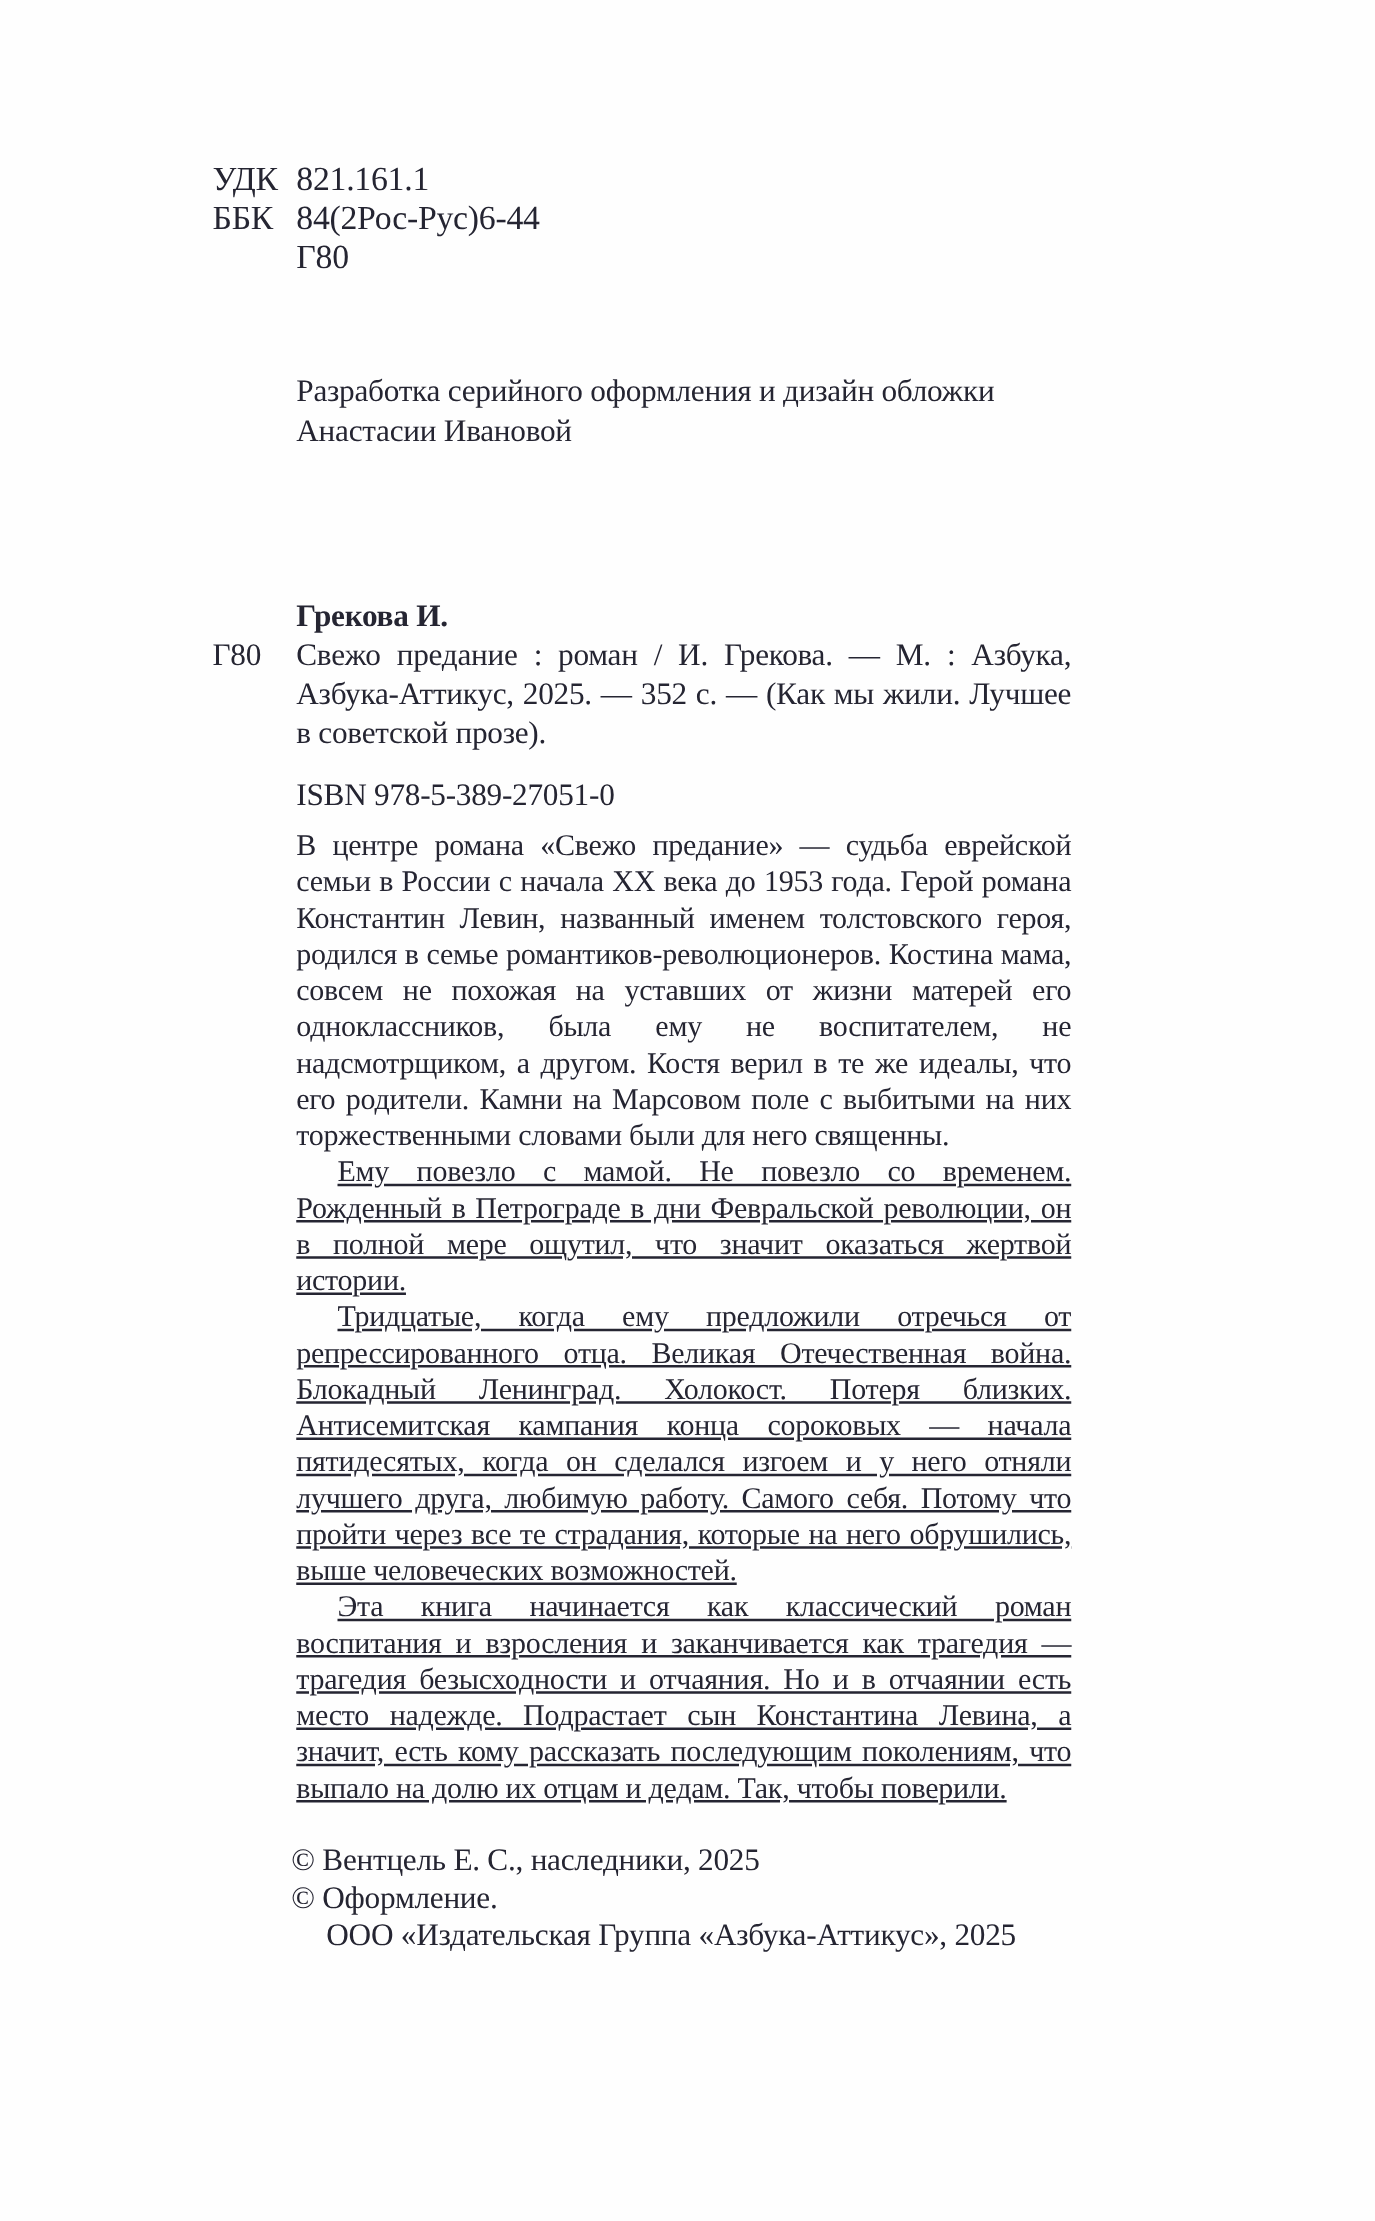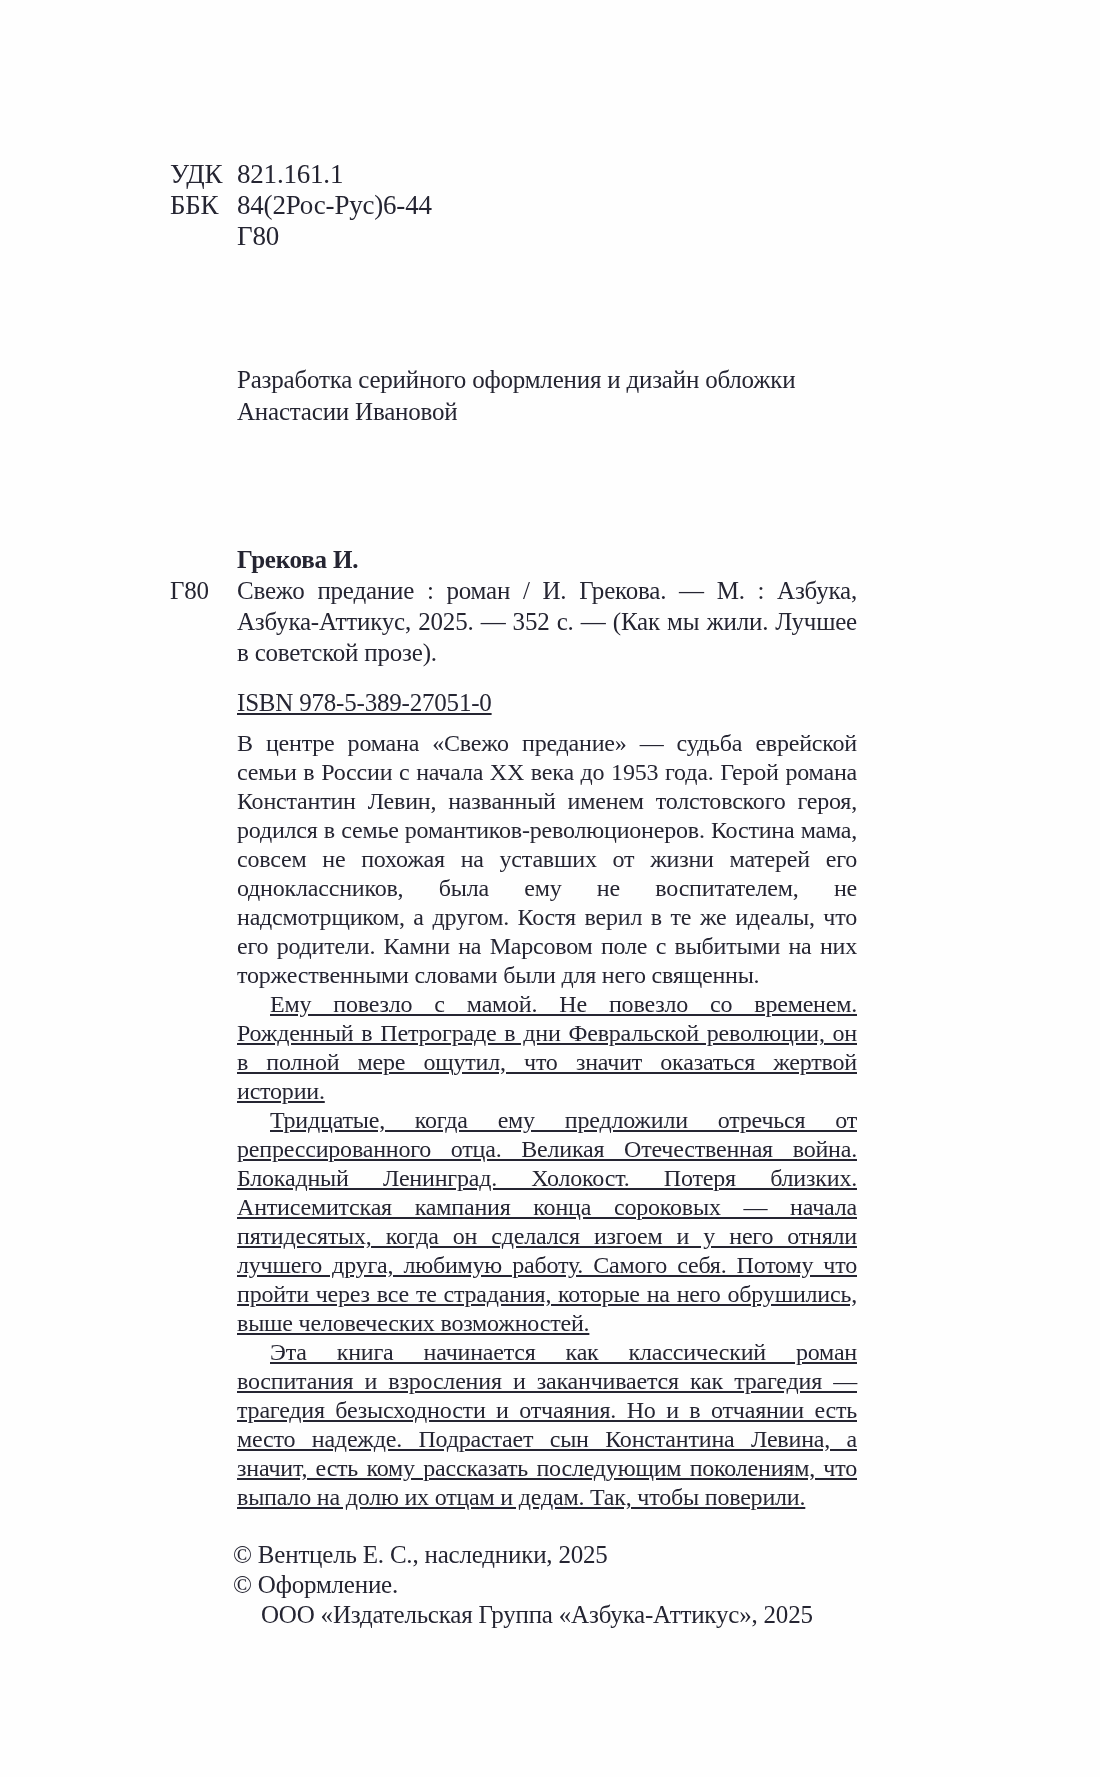--- a/index.html
+++ b/index.html
@@ -9,37 +9,37 @@
     height: 1777px;
     background: #fefefe;
     color: #252532;
     font-family: "Liberation Serif", "DejaVu Serif", serif;
     letter-spacing: -0.2px;
     overflow: hidden;
   }
   .content {
     position: absolute;
     left: 170px;
-    top: 159px;
+    top: 128px;
     width: 687px;
   }
   
   .code-block { font-size: 27px; line-height: 31px; }
   .code-row { display: flex; }
   .code-label { flex: 0 0 67px; }
   .code-value { flex: 1; }
   
-  .design-credit { margin-left: 67px; margin-top: 112px; font-size: 25px; line-height: 32px; }
+  .design-credit { margin-left: 67px; margin-top: 77px; font-size: 25px; line-height: 32px; }
   .italic { }
   
   .author-heading { margin-left: 67px; margin-top: 116px; font-size: 25px; line-height: 31px; font-weight: bold; }
   .entry-row { display: flex; font-size: 25px; line-height: 31px; }
   .entry-code { flex: 0 0 67px; }
   .entry-text { width: 620px; text-align: justify; }
-  .isbn { margin-left: 67px; margin-top: 19px; font-size: 25px; line-height: 31px; text-decoration: underline; }
+  .isbn { margin-left: 67px; margin-top: 19px; font-size: 25px; line-height: 31px; }
   
   .annotation { margin-left: 67px; margin-top: 11px; width: 620px; font-size: 24px; line-height: 29px; text-align: justify; }
   .annotation p { margin: 0; }
   .annotation p + p { text-indent: 33px; text-decoration: underline; }
   
   .bottom-codes { margin-left: 67px; width: 620px; margin-top: 8px; font-size: 26px; line-height: 32px; text-align: right; }
   
   .copyright { margin-left: 63px; margin-top: 28px; font-size: 25px; line-height: 30px; }
   .copyright .indented { margin-left: 28px; }
 </style>

